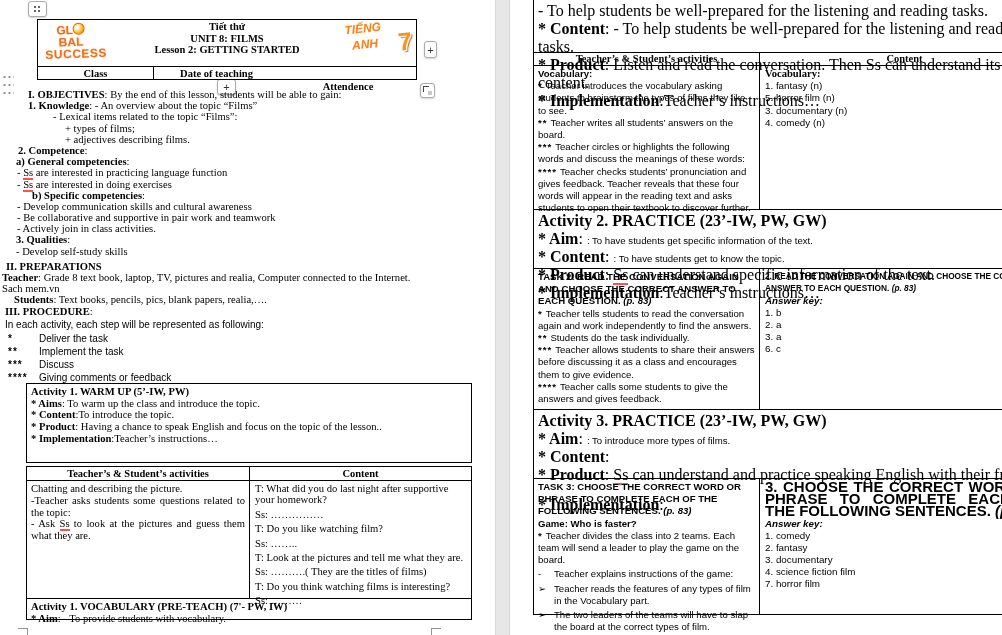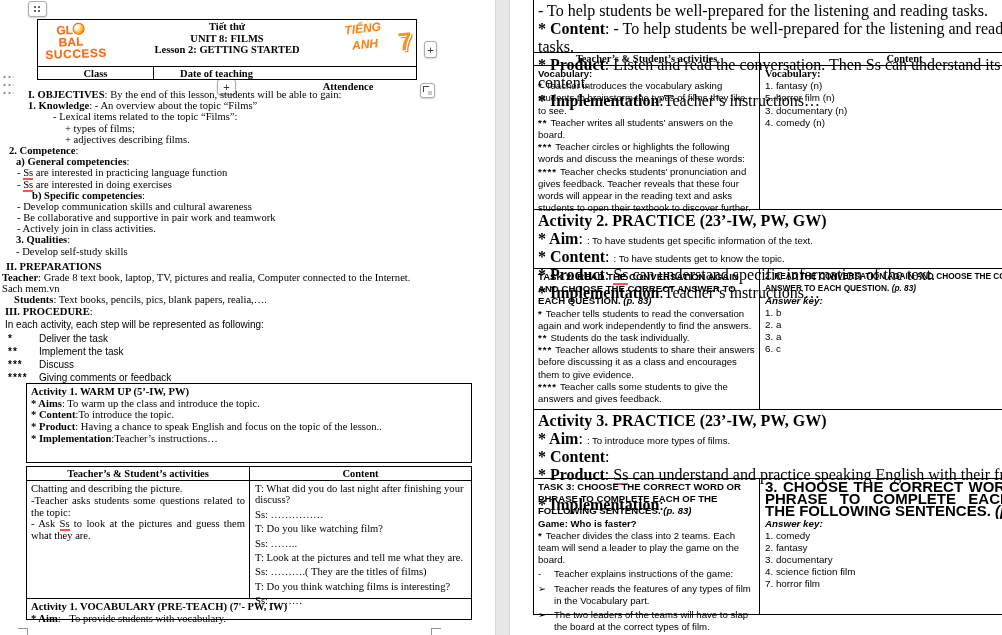--- a/index.html
+++ b/index.html
@@ -136,21 +136,21 @@
       <div class="hdr-cell c3">Attendence</div>
     </div>
   </div>
 
   <div class="abs" style="left:0;top:89px;width:492px;">
     <div class="bl" style="margin-left:28px;"><span class="b">I. OBJECTIVES</span><span>: By the end of this lesson, students will be able to gain:</span></div>
     <div class="bl" style="margin-left:28px;"><span class="b">1. Knowledge</span><span>: - An overview about the topic “Films”</span></div>
     <div class="bl" style="margin-left:53px;"><span>- Lexical items related to the topic “Films”:</span></div>
     <div class="bl" style="margin-left:65px;"><span>+ types of films;</span></div>
     <div class="bl" style="margin-left:65px;"><span>+ adjectives describing films.</span></div>
-    <div class="bl" style="margin-left:9px;"><span class="b">2. Competence</span><span>:</span></div>
+    <div class="bl" style="margin-left:18px;"><span class="b">2. Competence</span><span>:</span></div>
     <div class="bl" style="margin-left:16px;"><span class="b">a) General competencies</span><span>:</span></div>
     <div class="bl" style="margin-left:17px;"><span>- </span><span class="red">Ss</span><span> are interested in practicing language function</span></div>
     <div class="bl" style="margin-left:17px;"><span>- </span><span class="red">Ss</span><span> are interested in doing exercises</span></div>
     <div class="bl" style="margin-left:32px;"><span class="b">b) Specific competencies</span><span>:</span></div>
     <div class="bl" style="margin-left:17px;"><span>- Develop communication skills and cultural awareness</span></div>
     <div class="bl" style="margin-left:17px;"><span>- Be collaborative and supportive in pair work and teamwork</span></div>
     <div class="bl" style="margin-left:17px;"><span>- Actively join in class activities.</span></div>
     <div class="bl" style="margin-left:16px;"><span class="b">3. Qualities</span><span>:</span></div>
     <div class="bl" style="margin-left:16px;"><span>- Develop self-study skills</span></div>
     <div class="bl" style="margin-left:6px;margin-top:4px;"><span class="b">II. PREPARATIONS</span></div>
@@ -190,21 +190,21 @@
       <div class="h1">Teacher’s &amp; Student’s activities</div>
       <div class="h2">Content</div>
     </div>
     <div class="row2col" style="height:117px;">
       <div class="cellL just">
         <p class="para">Chatting and describing the picture.</p>
         <p class="para">-Teacher asks students some questions related to the topic:</p>
         <p class="para"><span>- Ask </span><span class="red">Ss</span><span> to look at the pictures and guess them what they are.</span></p>
       </div>
       <div class="cellR dlg">
-        <p>T: What did you do last night after finishing your discuss?</p>
+        <p>T: What did you do last night after supportive your homework?</p>
         <p>Ss: ……………</p>
         <p>T: Do you like watching film?</p>
         <p>Ss: ……..</p>
         <p>T: Look at the pictures and tell me what they are.</p>
         <p>Ss: ……….( They are the titles of films)</p>
         <p>T: Do you think watching films is interesting?</p>
         <p>Ss: ………</p>
       </div>
     </div>
     <div class="pad" style="border-top:1.2px solid #000;">

